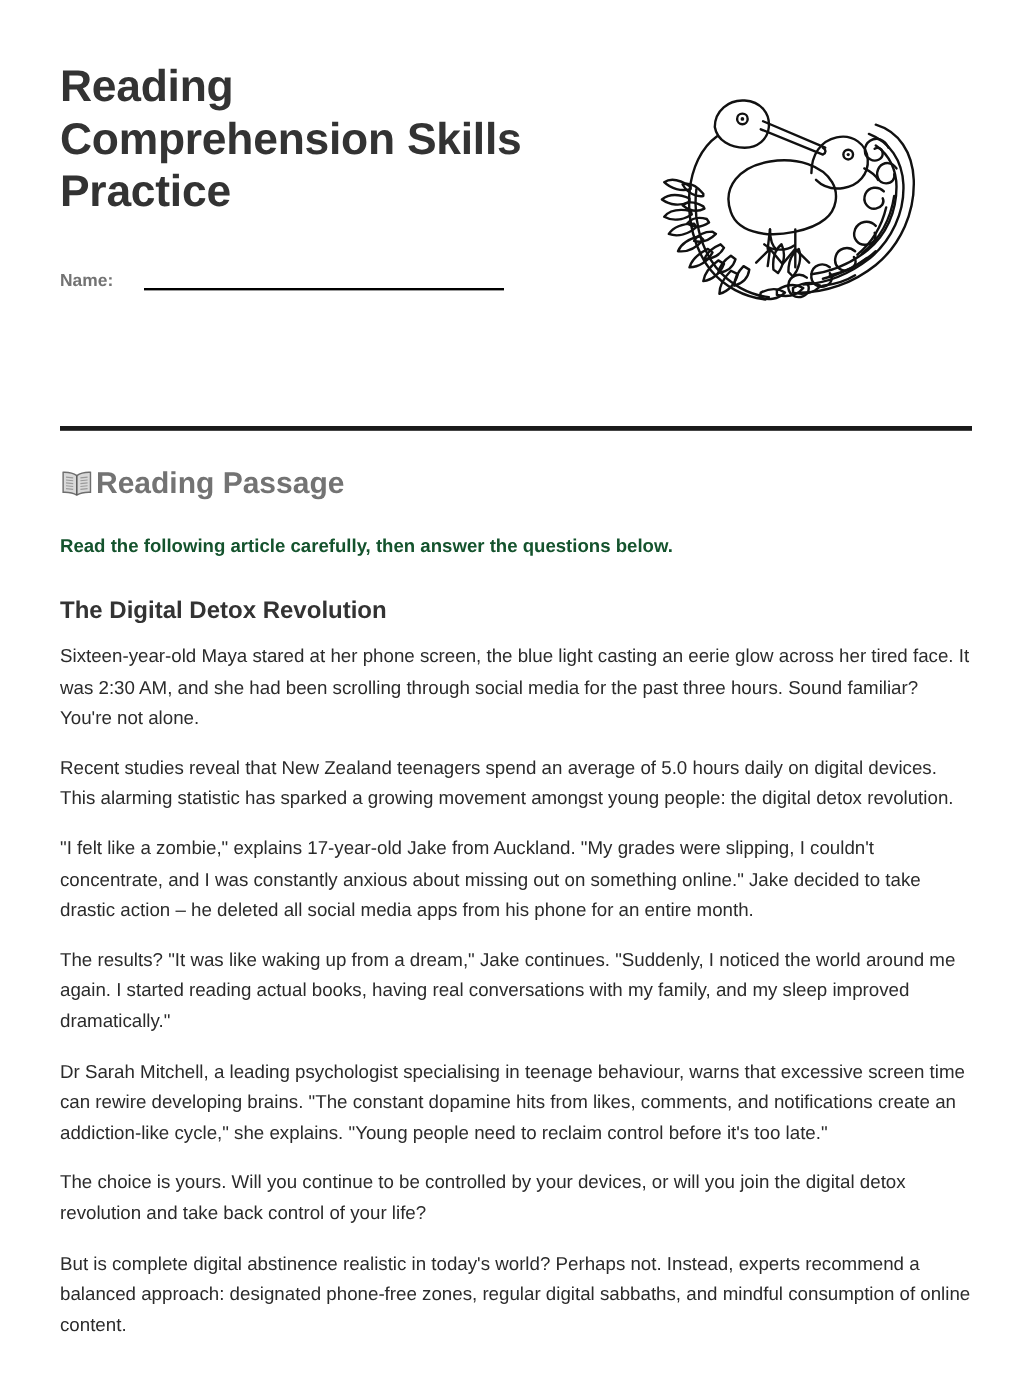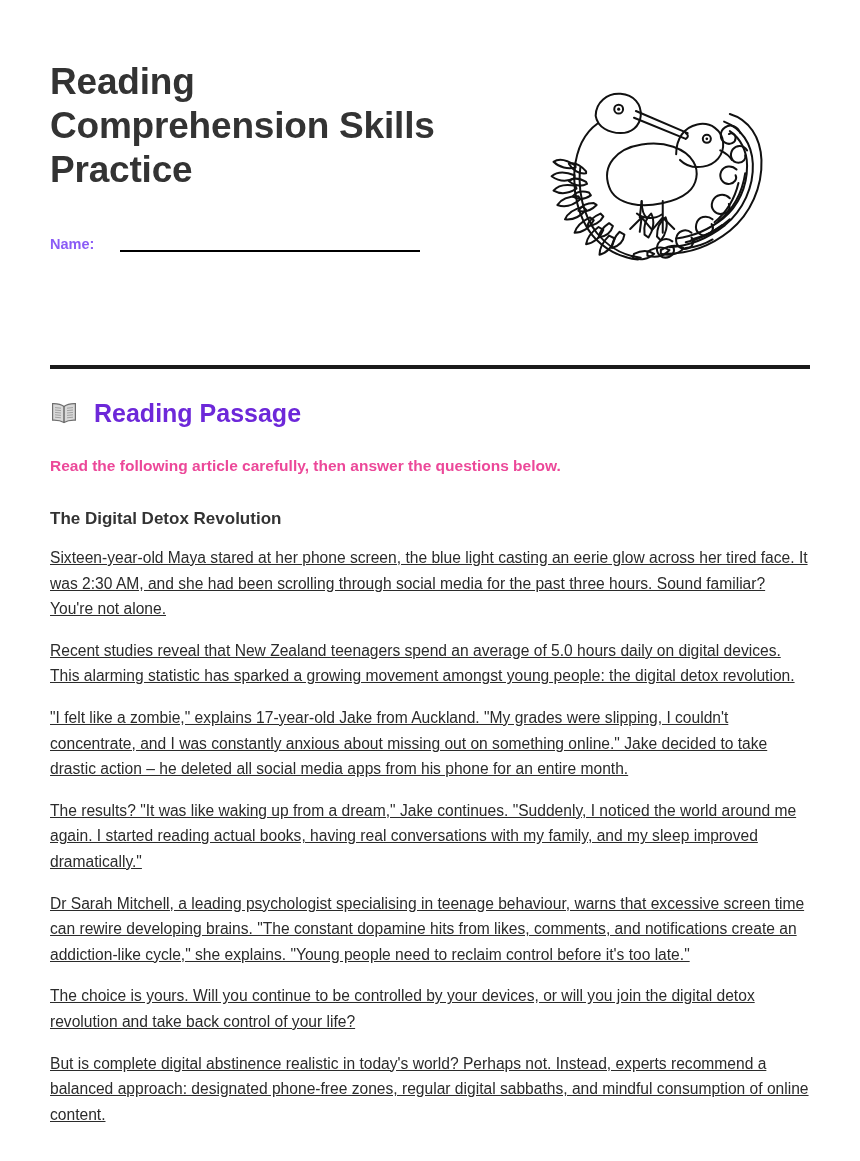--- a/index.html
+++ b/index.html
@@ -12,21 +12,21 @@
     height: 1161px;
     font-family: "Liberation Sans", sans-serif;
     color: #2b2b2b;
     overflow: hidden;
   }
   .page {
     position: relative;
     width: 860px;
     height: 1161px;
     box-sizing: border-box;
-    padding: 14px 50px;
+    padding: 4px 50px;
     background: #ffffff;
   }
 
   
   .header {
     position: relative;
     padding-top: 46px;
     min-height: 245px;
   }
   .worksheet-title {
@@ -43,21 +43,21 @@
     width: 430px;
   }
   .field-row {
     display: flex;
     align-items: flex-end;
     height: 36px;
   }
   .field-label {
     font-size: 14.5px;
     font-weight: bold;
-    color: #8b5cf6;
+    color: #737373;
     width: 70px;
     flex: 0 0 70px;
     padding-bottom: 2px;
   }
   .field-line {
     flex: 0 0 300px;
     height: 0;
     border-bottom: 2.4px solid #000000;
     margin-bottom: 2px;
   }
@@ -85,51 +85,50 @@
 
   
   .section {
     padding-top: 28px;
   }
   .section-heading {
     margin: 0;
     font-size: 25px;
     line-height: 32px;
     font-weight: bold;
-    color: #6d28d9;
+    color: #737373;
     display: flex;
     align-items: center;
-    gap: 16px;
+    gap: 2px;
   }
   .book-icon {
     display: inline-block;
     width: 28px;
     height: 24px;
     position: relative;
     flex: 0 0 28px;
   }
   .book-icon svg { display: block; width: 28px; height: 24px; }
 
   .instruction {
     margin: 26px 0 0 0;
     font-size: 15.5px;
     line-height: 22px;
     font-weight: bold;
-    color: #ec4899;
+    color: #14532d;
   }
   .passage-title {
     margin: 30px 0 4px 0;
-    font-size: 17px;
+    font-size: 20px;
     line-height: 24px;
     font-weight: bold;
     color: #333333;
   }
   .passage {
     margin-top: 14px;
-    text-decoration: underline;
   }
   .passage p {
     margin: 0 0 16px 0;
     font-size: 15.6px;
     line-height: 25.6px;
     color: #2b2b2b;
     max-width: 762px;
   }
   .passage p:last-child { margin-bottom: 0; }
 </style>

